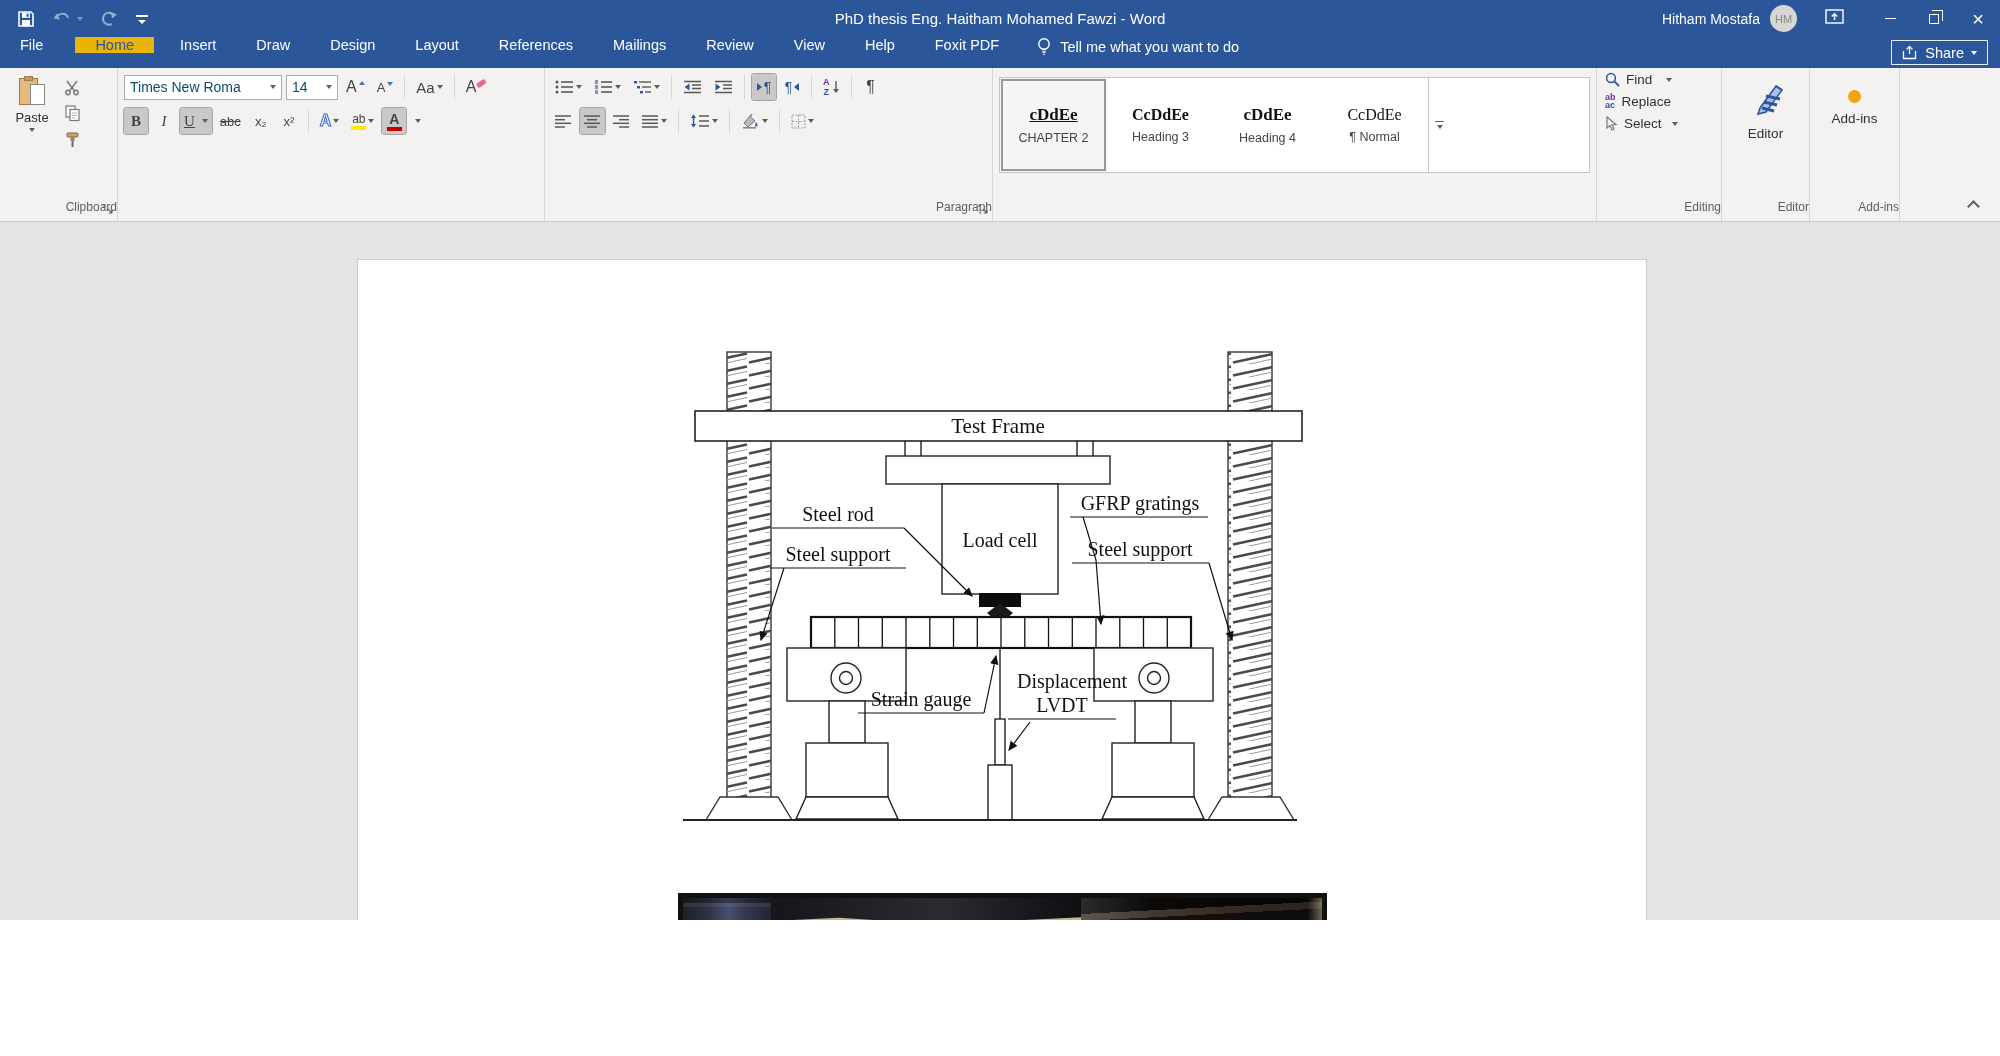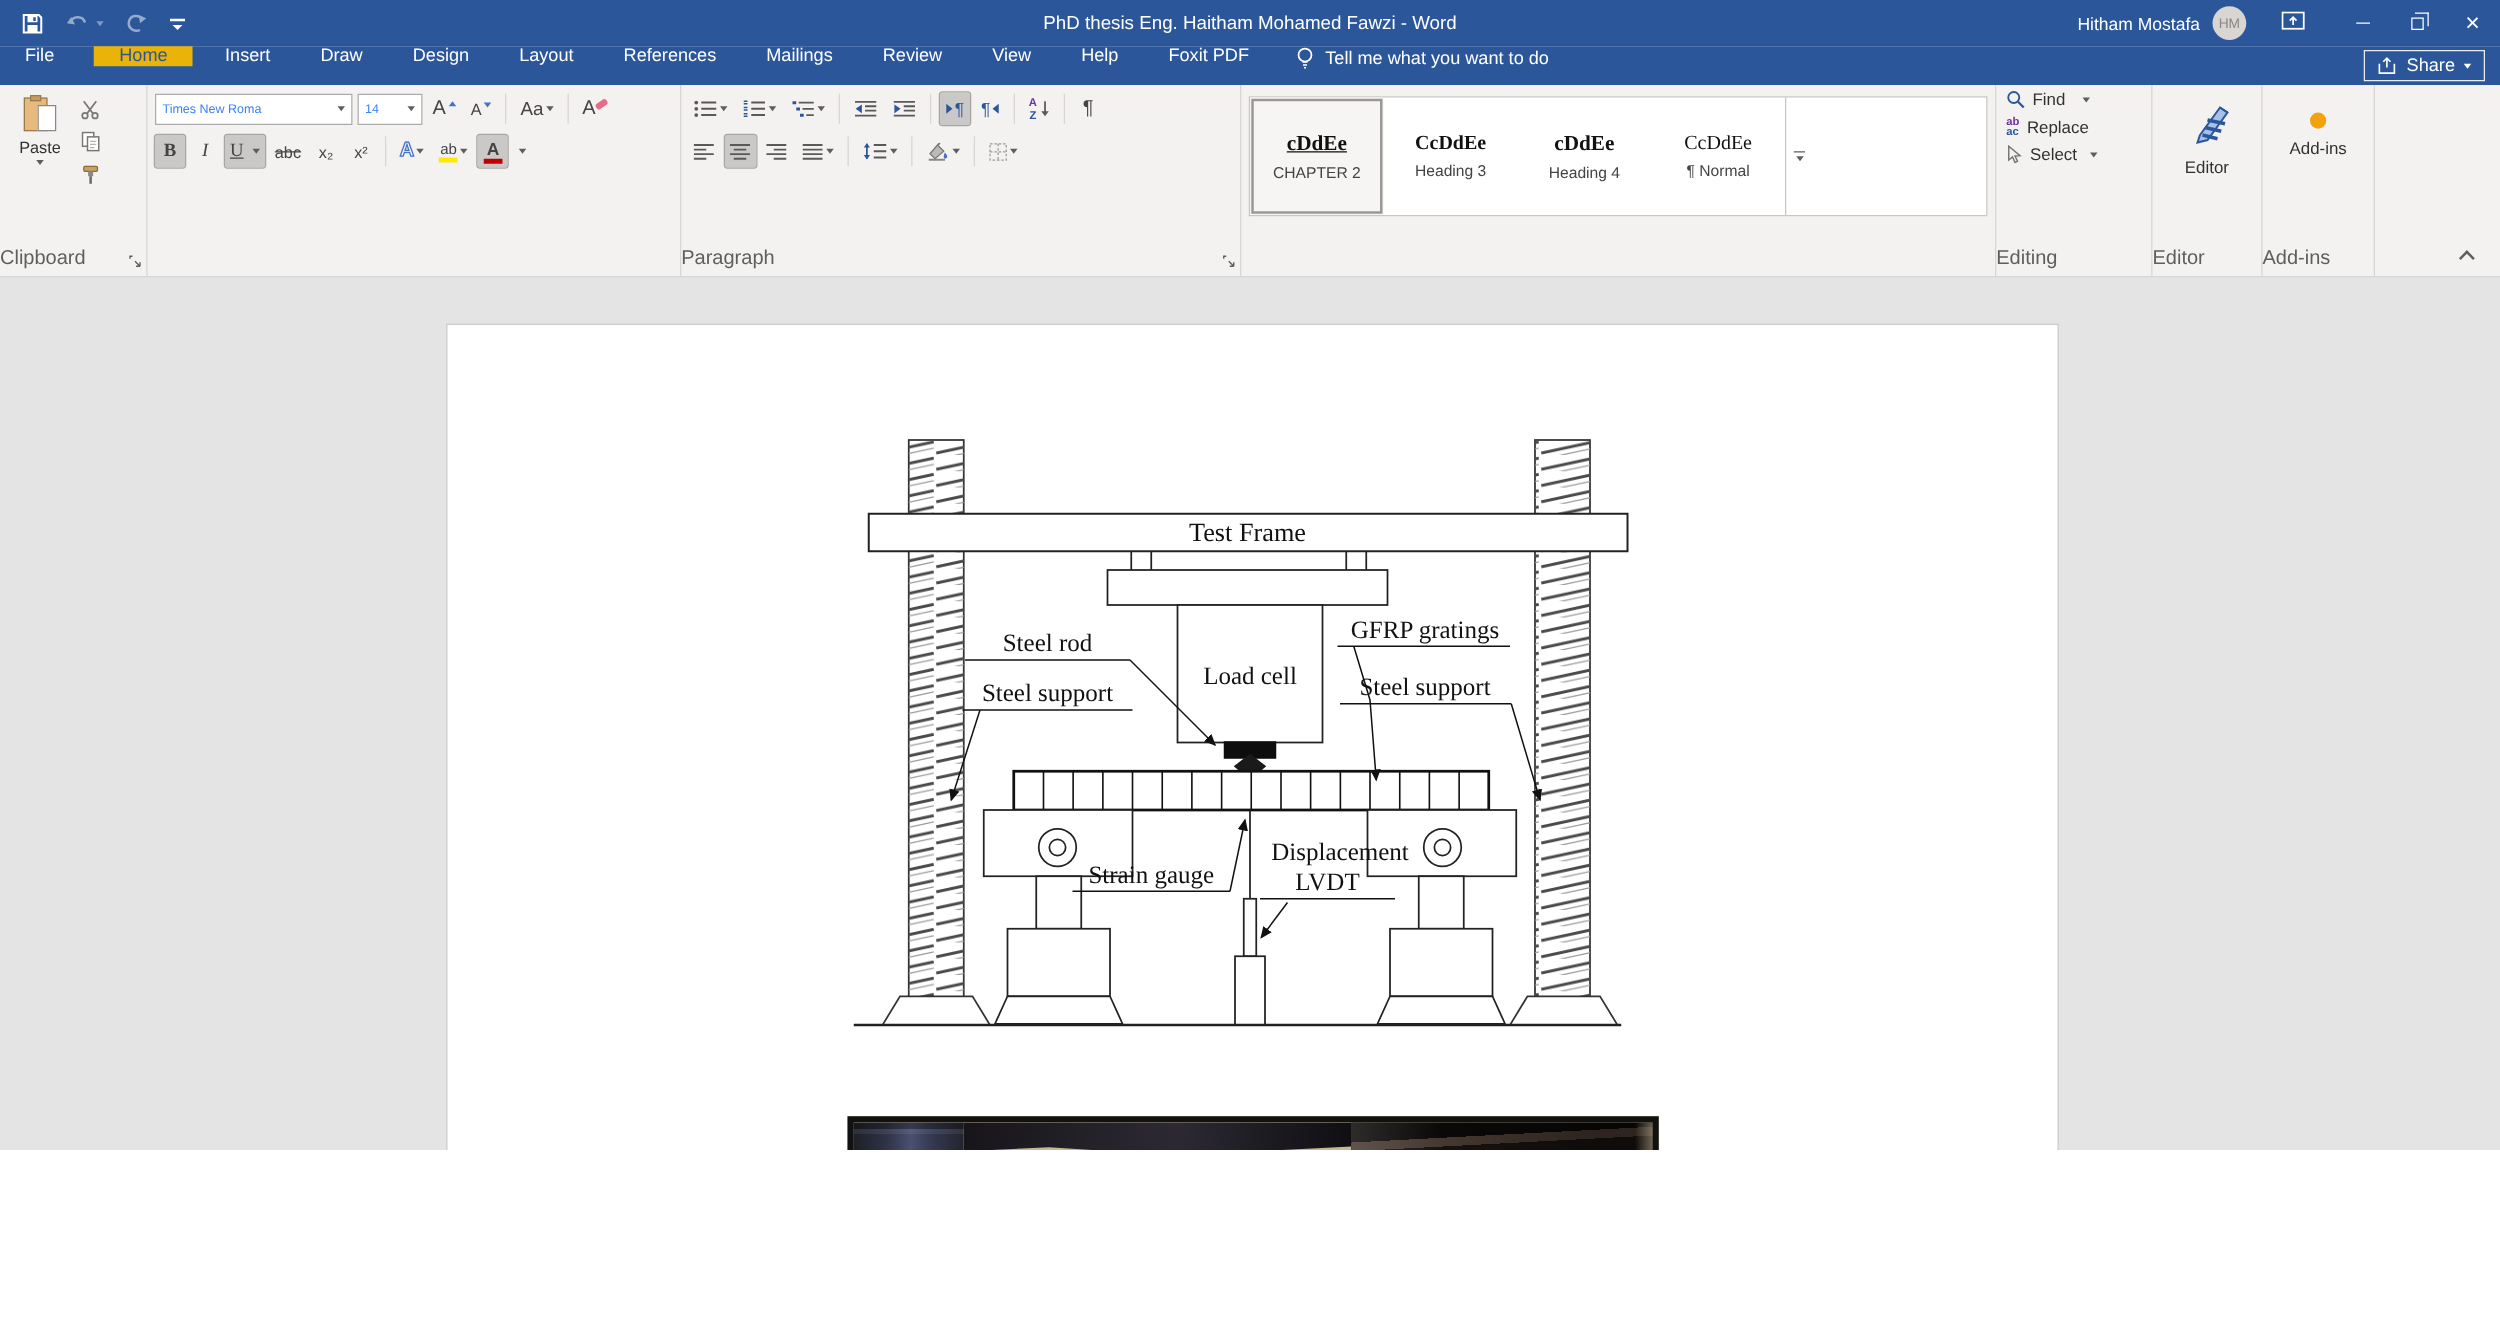--- a/index.html
+++ b/index.html
@@ -27,21 +27,21 @@
   .tabrow { position:absolute; left:0; top:37px; width:2000px; height:31px; background:#2B579A; display:flex; align-items:flex-start; }
   .tab { color:#fff; font-size:14.5px; padding:0 20px; display:flex; align-items:center; }
   .tab.active { background:#eab308; color:#2B579A; }
   .tellme { display:flex; align-items:center; gap:9px; color:#fff; font-size:14.5px; margin-left:18px; }
   .share-btn { position:absolute; right:12px; top:3px; height:25px; border:1px solid #e8edf5; display:flex; align-items:center; gap:7px; color:#fff; font-size:14.5px; padding:0 10px; }
 
   
   .ribbon { position:absolute; left:0; top:68px; width:2000px; height:154px; background:#F3F2F1; border-bottom:1px solid #CFCDCB; display:flex; }
   .grp { position:relative; height:100%; border-right:1px solid #D8D6D4; display:flex; flex-direction:column; }
   .grp-body { flex:1; padding:6px 6px 0 6px; }
-  .grp-label { height:24px; text-align:left; font-size:16px; color:#605E5C; position:relative; line-height:20px; }
+  .grp-label { height:24px; text-align:right; font-size:12px; color:#605E5C; position:relative; line-height:20px; }
   .launcher { position:absolute; right:4px; top:3px; }
   .collapse-area { position:relative; flex:1; border-right:none; }
   .up-chev { position:absolute; right:22px; bottom:10px; width:9px; height:9px; border-left:2px solid #605E5C; border-top:2px solid #605E5C; transform:rotate(45deg); }
 
   .rowpair { display:flex; flex-direction:column; gap:8px; }
   .rrow { display:flex; align-items:center; gap:4px; }
   .rbtn { display:flex; align-items:center; justify-content:center; gap:2px; padding:2px 4px; border-radius:2px; min-width:24px; height:26px; color:#444; }
   .rbtn.active { background:#CBC9C7; outline:1px solid #A8A6A4; }
   .sep-v { width:1px; height:24px; background:#D8D6D4; margin:0 3px; }
   .dnarrow { width:0; height:0; border-left:3.5px solid transparent; border-right:3.5px solid transparent; border-top:4px solid #605E5C; }
@@ -57,21 +57,21 @@
   .clipboard-ic { position:relative; width:26px; height:32px; }
   .clip-board { position:absolute; left:0; top:2px; width:19px; height:27px; background:#E6B97F; border:1px solid #9C7B47; }
   .clip-top { position:absolute; left:5px; top:0; width:9px; height:5px; background:#C79B5F; border:1px solid #9C7B47; }
   .clip-page { position:absolute; right:0; top:8px; width:15px; height:21px; background:#fff; border:1px solid #8a8886; }
   .paste-lbl { font-size:13px; color:#323130; margin-top:2px; }
   .mini-col { display:flex; flex-direction:column; gap:7px; padding-top:4px; }
   .mini-ic { width:22px; height:19px; display:flex; align-items:center; justify-content:center; }
 
   
   .g-font { width:427px; }
-  .combo { height:25px; background:#fff; border:1px solid #ABABAB; display:flex; align-items:center; font-size:10px; color:#3b82f6; padding:0 5px; justify-content:space-between; }
+  .combo { height:25px; background:#fff; border:1px solid #ABABAB; display:flex; align-items:center; font-size:14px; color:#0c4a6e; padding:0 5px; justify-content:space-between; }
   .combo-font { width:158px; }
   .combo-size { width:52px; }
   .letter { font-size:15px; color:#444; }
   .serifb { font-family:"Liberation Serif", serif; font-weight:bold; }
   .u-line { text-decoration:underline; }
   .strike { text-decoration:line-through; font-size:13px; }
   .fx-a { font-weight:700; font-size:16px; color:#fff; -webkit-text-stroke:1px #4472C4; text-shadow:0 0 1px #4472C4; }
   .stackbtn { display:flex; flex-direction:column; align-items:center; line-height:1; gap:1px; }
   .colorbar { width:15px; height:4px; }
 

